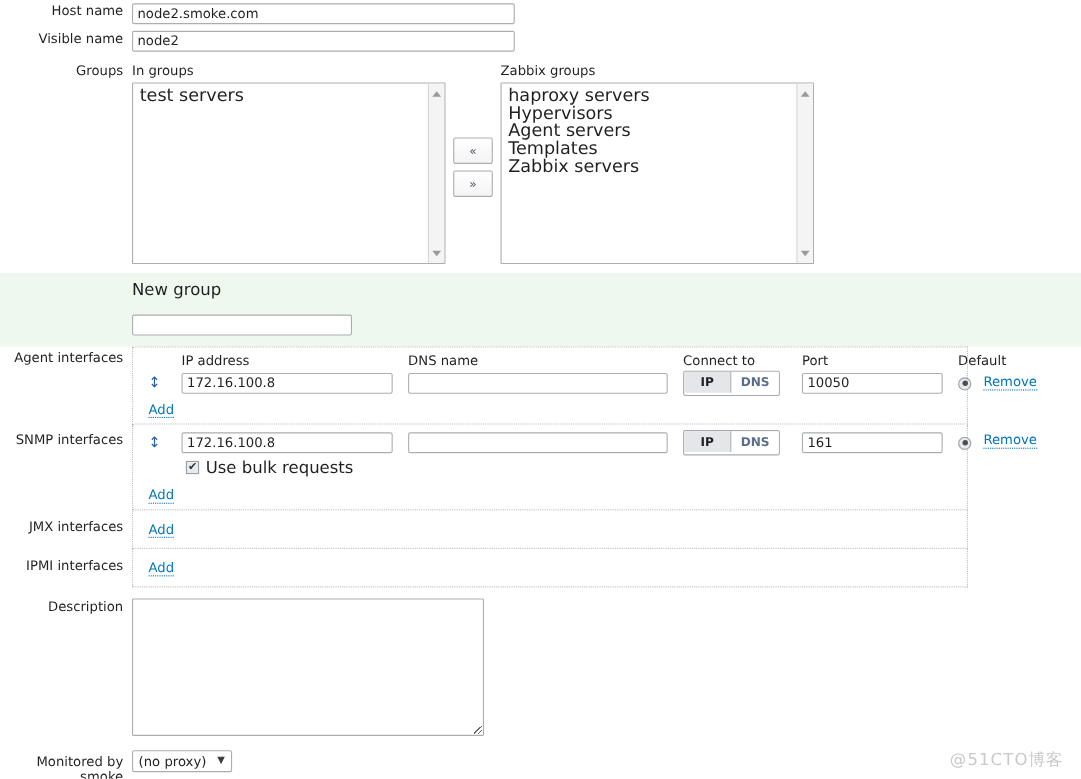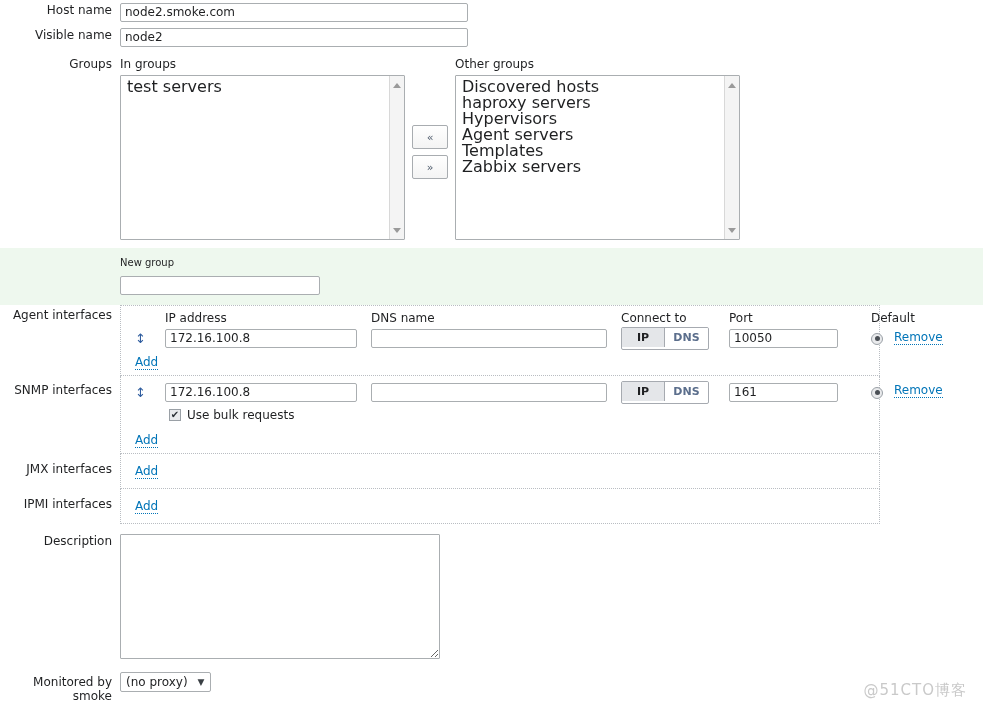--- a/index.html
+++ b/index.html
@@ -49,21 +49,21 @@
     padding: 0 4px;
     box-sizing: border-box;
     border-radius: 2px;
     outline: none;
   }
   input.txt::placeholder { color: #b0b0b0; }
   .w-host { width: 348px; }
   .w-newgroup { width: 200px; }
   .w-ip { width: 192px; }
   .w-dns { width: 236px; }
-  .w-port { width: 109px; }
+  .w-port { width: 128px; }
 
   
   #host-name-row { padding-top: 3px; }
   #visible-name-row { padding-top: 6px; }
 
   
   #groups-row { padding-top: 10px; }
   .groups-wrap {
     display: flex;
     align-items: flex-start;
@@ -150,23 +150,23 @@
   
   #new-group-band {
     width: 983px;
     background: #eef8ee;
     padding: 8px 0 10px 0;
     box-sizing: border-box;
     margin-top: 8px;
   }
   #new-group-band .lbl { background: transparent; }
   .newgroup-caption {
-    font-size: 10px;
+    font-size: 15px;
     line-height: 14px;
-    margin-bottom: 6px;
+    margin-bottom: 16px;
     color: #1f2022;
   }
 
   
   .iface-block {
     width: 760px;
     border: 1px dotted #b9bdc2;
     border-top: none;
     box-sizing: border-box;
     padding: 4px 0 4px 0;
@@ -281,21 +281,21 @@
   }
   .add-link-wrap { padding-left: 14px; padding-top: 2px; height: 18px; display: flex; align-items: center;}
 
   .bulk-line {
     display: flex;
     align-items: center;
     height: 20px;
     padding-left: 48px;
     gap: 6px;
   }
-  .bulk-line .bulk-text { font-size: 12px; color: #1f2022; }
+  .bulk-line .bulk-text { font-size: 15px; color: #1f2022; }
 
   
   .iface-row-outer { display: flex; align-items: flex-start; }
   .remove-col { padding-left: 14px; }
 
   
   #description-row { padding-top: 10px; }
   textarea.desc {
     width: 320px;
     height: 125px;
@@ -383,24 +383,23 @@
           </div>
         </div>
       </div>
 
       <div class="xfer">
         <div class="xfer-btn">«</div>
         <div class="xfer-btn">»</div>
       </div>
 
       <div class="group-col">
-        <div class="group-caption">Other groups</div>
+        <div class="group-caption">Zabbix groups</div>
         <div class="listbox">
           <div class="opts" id="other-groups-opts">
-              <div class="opt">Discovered hosts</div>
               <div class="opt">haproxy servers</div>
               <div class="opt">Hypervisors</div>
               <div class="opt">Agent servers</div>
               <div class="opt">Templates</div>
               <div class="opt">Zabbix servers</div>
             </div>
           <div class="sbar">
             <div class="arrow up">
                 <div class="tri up"></div>
               </div>

